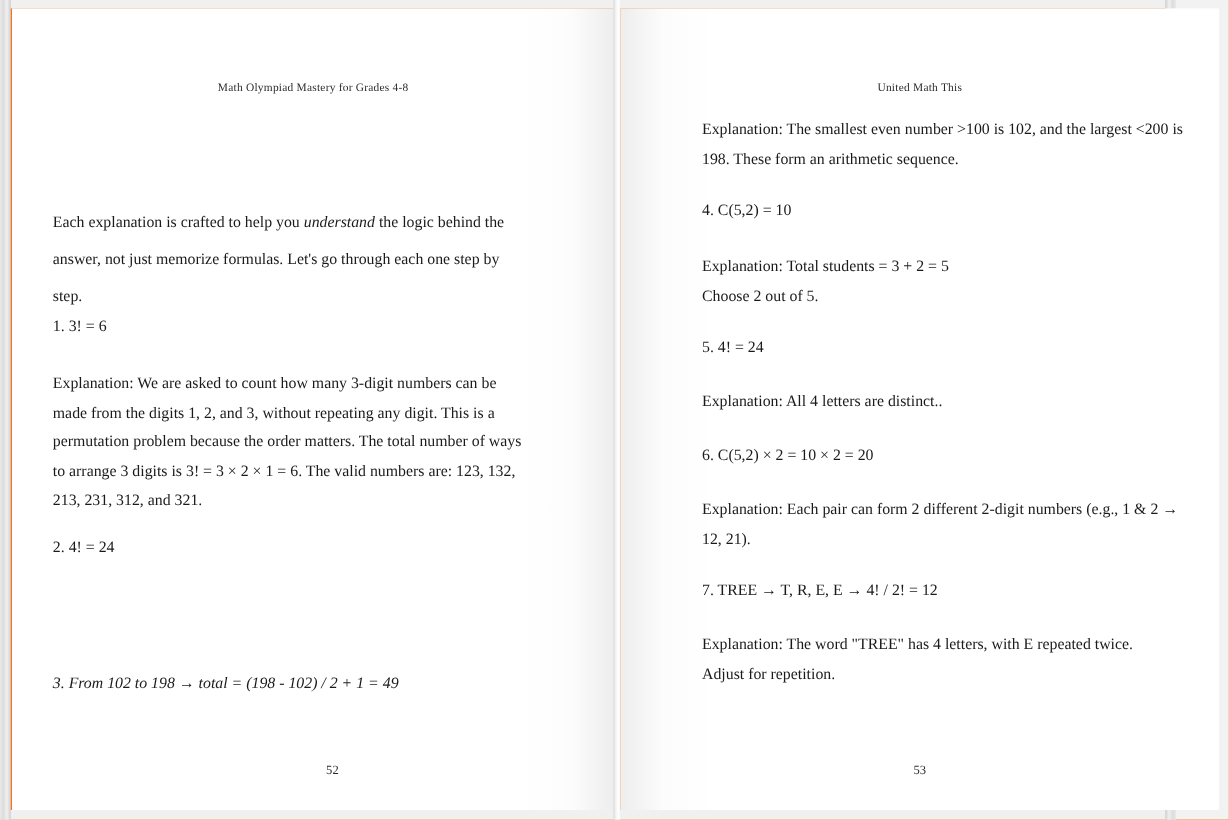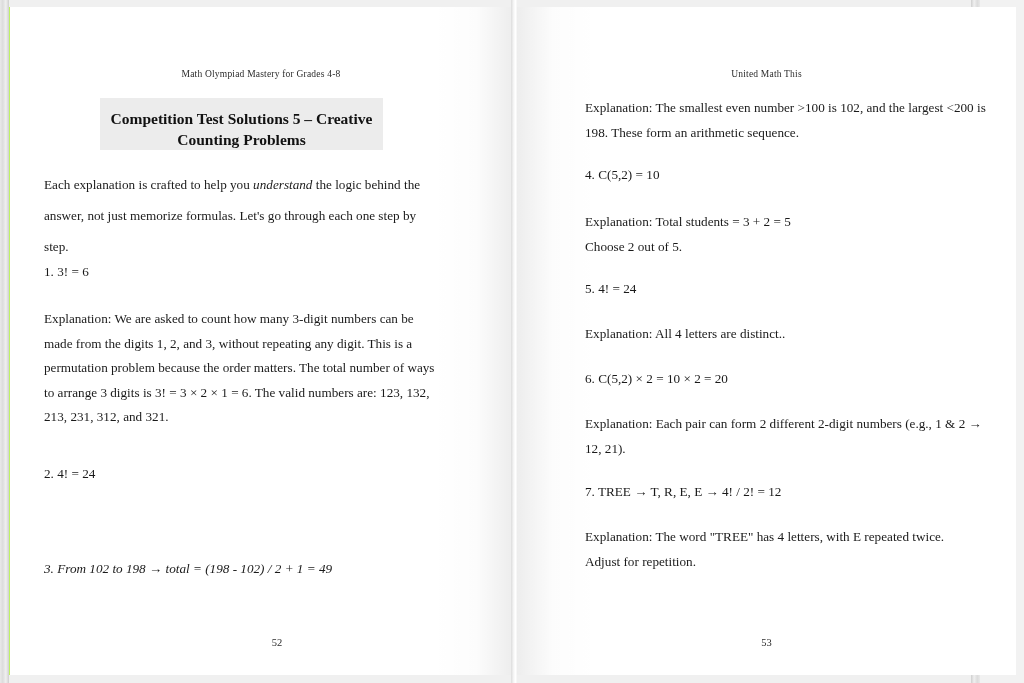--- a/index.html
+++ b/index.html
@@ -14,21 +14,21 @@
     font-family: "Liberation Serif", "DejaVu Serif", serif;
     overflow: hidden;
   }
 
   .book {
     position: absolute;
     left: 0;
     top: 0;
     width: 980px;
     height: 683px;
-    background: #bef264;
+    background: #f97316;
   }
 
   
   .edge-strip {
     position: absolute;
     top: 0;
     bottom: 0;
     width: 9px;
     background: linear-gradient(to right, #e9e9e9 0%, #dcdcdc 30%, #f0f0f0 65%, #cfcfcf 100%);
   }
@@ -141,29 +141,28 @@
   <div class="top-strip"></div>
   <div class="bottom-strip"></div>
   <div class="edge-strip left"></div>
   <div class="edge-strip right"></div>
 
   <div class="page left">
     <div class="page-inner">
 
       <div class="running-head" style="top: 62px;">Math Olympiad Mastery for Grades 4-8</div>
 
-      <div class="title-band" style="left: 90px; top: 91px; width: 283px; height: 52px;">Competition Test Solutions 5 – Creative Counting Problems</div>
 
       <div class="body-block loose" style="left: 34px; top: 162px; width: 392px;"><span>Each explanation is crafted to help you </span><i>understand</i><span> the logic behind the answer, not just memorize formulas. Let's go through each one step by step.</span></div>
 
       <div class="body-block tight" style="left: 34px; top: 253px; width: 392px;">1. 3! = 6</div>
 
       <div class="body-block tight" style="left: 34px; top: 300px; width: 400px;">Explanation: We are asked to count how many 3-digit numbers can be made from the digits 1, 2, and 3, without repeating any digit. This is a permutation problem because the order matters. The total number of ways to arrange 3 digits is 3! = 3 × 2 × 1 = 6. The valid numbers are: 123, 132, 213, 231, 312, and 321.</div>
 
-      <div class="body-block tight" style="left: 34px; top: 455px; width: 392px;">2. 4! = 24</div>
+      <div class="body-block tight" style="left: 34px; top: 437px; width: 392px;">2. 4! = 24</div>
 
 
       <div class="body-block tight" style="left: 34px; top: 550px; width: 400px; font-style: italic;">3. From 102 to 198 → total = (198 - 102) / 2 + 1 = 49</div>
 
       <div class="folio" style="top: 630px; margin-left: 32px;">52</div>
 
     </div>
   </div>
 
   <div class="page right">

